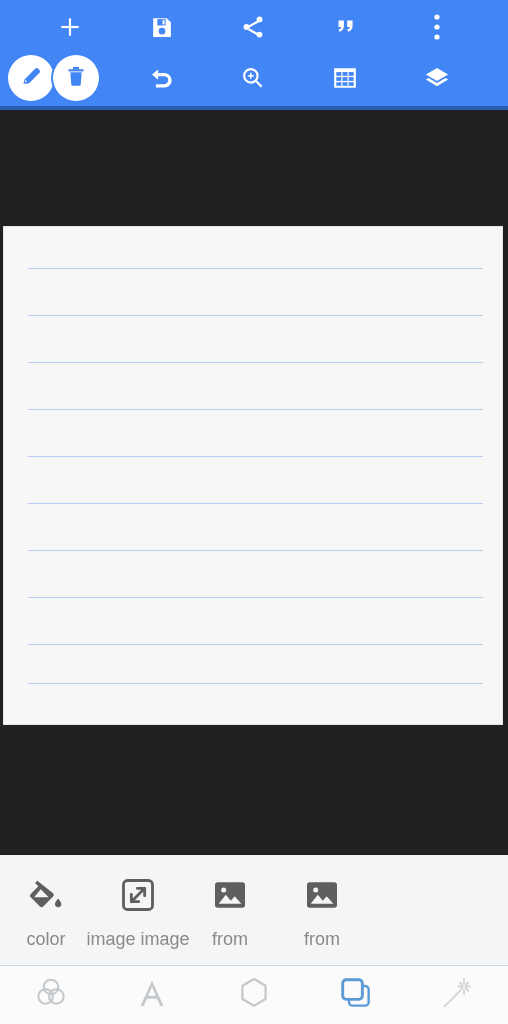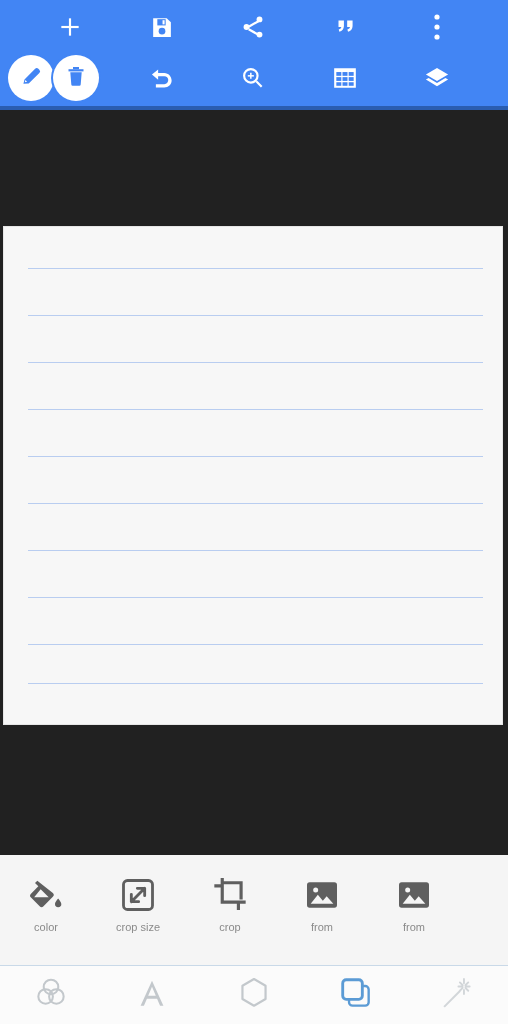--- a/index.html
+++ b/index.html
@@ -117,22 +117,22 @@
     padding-top: 14px;
     box-sizing: border-box;
   }
   .img-item .glyph {
     height: 52px;
     display: flex;
     align-items: center;
     justify-content: center;
   }
   .img-item .lbl {
-    margin-top: 0;
-    font-size: 11px;
+    margin-top: 8px;
+    font-size: 18px;
     color: #8a8a8a;
     white-space: nowrap;
     font-family: "Liberation Sans", sans-serif;
   }
 
   
   .checker {
     width: 38px;
     height: 38px;
     border: 1px solid #5f5f5f;
@@ -322,31 +322,23 @@
       </div>
 
 
       <div class="img-item">
         <span class="glyph">
           <svg width="40" height="40" viewBox="0 0 24 24">
             <rect x="3.3" y="3.3" width="17.4" height="17.4" rx="2.4" fill="none" stroke="#5f5f5f" stroke-width="1.7"></rect>
             <path d="M8 16l8-8M16 8h-4.4M16 8v4.4M8 16h4.4M8 16v-4.4" fill="none" stroke="#5f5f5f" stroke-width="1.7" stroke-linecap="round" stroke-linejoin="round"></path>
           </svg>
         </span>
-        <span class="lbl">crop size</span>
-      </div>
-
-      <div class="img-item">
-        <span class="glyph">
-          <svg width="40" height="40" viewBox="0 0 24 24">
-            <path d="M6.4 1.8v3.8H2.6v1.9h3.8v9.7h9.7v3.8h1.9v-3.8h3.4v-1.9H8.3V5.6h9.4v9.1h1.9V3.7H8.3V1.8z" fill="#5f5f5f"></path>
-          </svg>
-        </span>
-        <span class="lbl">crop</span>
-      </div>
+        <span class="lbl">image image</span>
+      </div>
+
 
       <div class="img-item">
         <span class="glyph">
           <svg width="40" height="40" viewBox="0 0 24 24">
             <rect x="3" y="4.4" width="18" height="15.2" rx="1.6" fill="#5f5f5f"></rect>
             <path d="M5.2 17.2l4.3-5.4 3 3.6 2.3-2.6 4 4.4z" fill="#f5f5f5"></path>
             <circle cx="8.2" cy="9" r="1.5" fill="#f5f5f5"></circle>
           </svg>
         </span>
         <span class="lbl">from</span>

